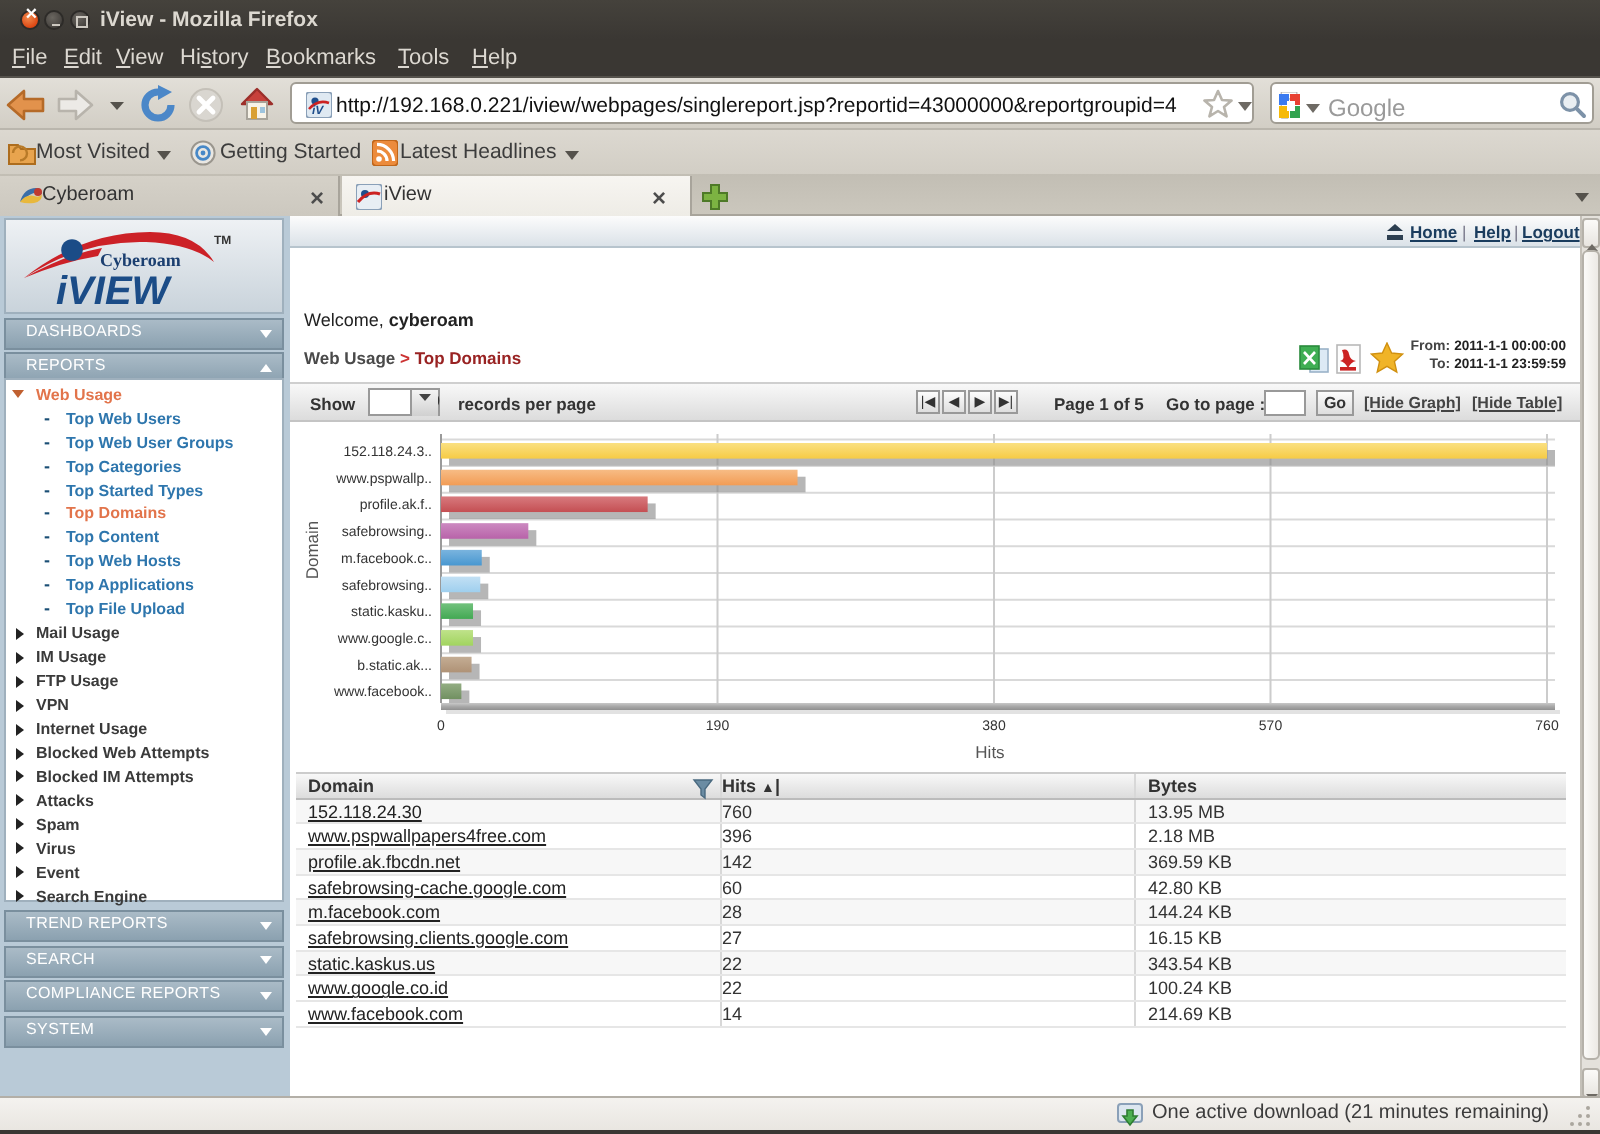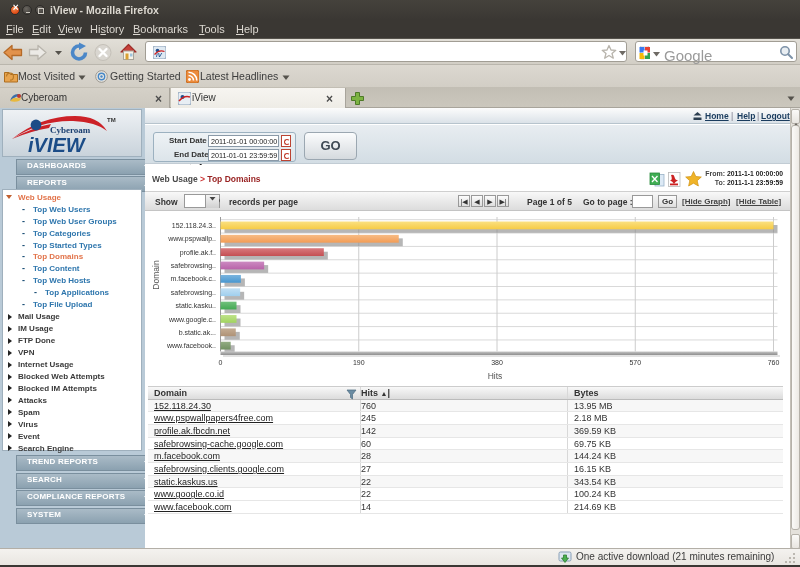--- a/index.html
+++ b/index.html
@@ -23,30 +23,30 @@
 #navbar { left:0; top:38px; width:800px; height:27px; background:linear-gradient(#e2dfd8,#d2cec5); border-top:1px solid #55524c; border-bottom:1px solid #bab6ad; }
 #bookmarksbar { left:0; top:65px; width:800px; height:22px; background:linear-gradient(#dcd8d0,#d2cec5); font-size:10.5px; color:#3c3c3c; }
 #tabbar { left:0; top:87px; width:800px; height:21px; background:linear-gradient(#c2beb4,#cbc7bd); border-bottom:1px solid #a8a49b; }
 .tab { position:absolute; top:1px; height:20px; font-size:10px; color:#333; }
 #tab1 { left:0px; width:170px; background:linear-gradient(#d5d1c8,#ccc8bf); border-right:1px solid #a8a49b; }
 #tab2 { left:171px; width:175px; background:linear-gradient(#f7f5f1,#eeece6); border-right:1px solid #a8a49b; }
 .tabx { position:absolute; top:4px; font-size:12px; font-weight:bold; color:#4c4c4c; }
 
 
 #urlbar { left:145px; top:41px; width:482px; height:21px; background:#fff; border:1px solid #a19d94; border-radius:3px; font-size:10.5px; color:#111; }
-#searchbox { left:635px; top:41px; width:162px; height:21px; background:#fff; border:1px solid #a19d94; border-radius:3px; font-size:15px; color:#9a9a9a; }
+#searchbox { left:635px; top:41px; width:162px; height:21px; background:#fff; border:1px solid #a19d94; border-radius:3px; font-size:12px; color:#9a9a9a; }
 
 
 #statusbar { left:0; top:548px; width:800px; height:17px; background:linear-gradient(#f4f2ef,#e9e6e1); border-top:1px solid #b3afa7; color:#3c3c3c; font-size:10px; }
 #bottomedge { left:0; top:565px; width:800px; height:2px; background:#3a3733; }
 
 
 #app { left:0; top:108px; width:792px; height:440px; background:#b9cad7; overflow:hidden; }
 #logo { position:absolute; left:2px; top:1px; width:140px; height:48px; background:linear-gradient(#eef1f4,#c9d3db); border:1px solid #9fb0bd; }
-.navhead { position:absolute; left:16px; width:140px; height:16px; background:linear-gradient(#aabbc7,#8ba1b0); border:1px solid #7a8f9e; color:#fff; font-weight:bold; font-size:8px; line-height:12px; padding-left:10px; letter-spacing:0.2px; }
+.navhead { position:absolute; left:2px; width:140px; height:16px; background:linear-gradient(#aabbc7,#8ba1b0); border:1px solid #7a8f9e; color:#fff; font-weight:normal; font-size:8px; line-height:12px; padding-left:10px; letter-spacing:0.2px; }
 .navhead .arr { position:absolute; right:5px; top:4.5px; width:0; height:0; border-left:3.5px solid transparent; border-right:3.5px solid transparent; border-top:4.5px solid #fff; }
 #menu-white { position:absolute; left:2px; top:81px; width:140px; height:262px; background:#fff; border:1px solid #9fb0bd; }
 .mi { position:absolute; left:0; width:140px; font-size:8px; font-weight:bold; white-space:nowrap; }
 .mi.sub { color:#2e76ad; padding-left:30px; }
 .mi.sub:before { content:"-"; position:absolute; left:19px; color:#1a4e75; font-weight:bold; font-size:9px; top:-1px; }
 .mi.sec { color:#3a3a3a; padding-left:15px; }
 .mi.sec:before { content:""; position:absolute; left:5px; top:1.5px; width:0; height:0; border-top:3px solid transparent; border-bottom:3px solid transparent; border-left:4.5px solid #222; }
 .mi.open { color:#e2744b; padding-left:15px; }
 .mi.open:before { content:""; position:absolute; left:3px; top:2px; width:0; height:0; border-left:3.5px solid transparent; border-right:3.5px solid transparent; border-top:4.5px solid #c06030; }
 .mi.hl { color:#e2744b; }
@@ -125,20 +125,21 @@
       <rect x="130" y="14.5" width="2.5" height="3" fill="#9ec4dd"></rect>
     </svg>
   </div>
   <div class="abs" id="urlbar">
     <svg width="13" height="13" style="position:absolute;left:7px;top:3.5px;">
       <rect x="0" y="0" width="13" height="13" rx="2" fill="#dfe9f2" stroke="#8aa0b8" stroke-width="1"></rect>
       <circle cx="4.5" cy="4.5" r="1.8" fill="#1f4e8c"></circle>
       <path d="M 1.5 8.5 Q 6 3.5 11.5 5.5" fill="none" stroke="#cc2222" stroke-width="1.3"></path>
       <text x="3" y="11" font-size="6" font-weight="bold" font-style="italic" fill="#1f4e8c">iV</text>
     </svg>
+    <span style="position:absolute;left:22px;top:4.5px;white-space:nowrap;overflow:hidden;width:430px;display:inline-block;">http://192.168.0.221/iview/webpages/singlereport.jsp?reportid=43000000&amp;reportgroupid=4</span>
     <svg width="16" height="16" style="position:absolute;left:455px;top:2px;">
       <path d="M 8 1.5 L 10 6 L 14.8 6.3 L 11 9.5 L 12.3 14.2 L 8 11.5 L 3.7 14.2 L 5 9.5 L 1.2 6.3 L 6 6 Z" fill="none" stroke="#b8b4ac" stroke-width="1.3" stroke-linejoin="round"></path>
     </svg>
     <svg width="10" height="8" style="position:absolute;left:472px;top:7px;">
         <path d="M 1 2 L 8 2 L 4.5 6.5 Z" fill="#6e6a64"></path>
       </svg>
   </div>
   <div class="abs" id="searchbox">
     <svg width="14" height="14" style="position:absolute;left:2px;top:3.5px;">
       <path d="M 3 0 L 12 0 L 12 4 L 7 4 L 7 15 L 3 15 Z" fill="#fff" stroke="#999" stroke-width="0.5" transform="scale(0.87)"></path>
@@ -224,25 +225,25 @@
     <div class="navhead" style="top:68px;">REPORTS<span class="arr" style="border-top:none;border-bottom:4.5px solid #fff;"></span></div>
     <div id="menu-white">
       <div class="mi open" style="top:2.5px;">Web Usage</div>
       <div class="mi sub" style="top:14.5px;">Top Web Users</div>
       <div class="mi sub" style="top:26.5px;">Top Web User Groups</div>
       <div class="mi sub" style="top:38.5px;">Top Categories</div>
       <div class="mi sub" style="top:50.5px;">Top Started Types</div>
       <div class="mi sub hl" style="top:62px;">Top Domains</div>
       <div class="mi sub" style="top:74px;">Top Content</div>
       <div class="mi sub" style="top:86px;">Top Web Hosts</div>
-      <div class="mi sub" style="top:98px;margin-left:12px;">Top Applications</div>
+      <div class="mi sub" style="top:98px;">Top Applications</div>
       <div class="mi sub" style="top:110px;">Top File Upload</div>
       <div class="mi sec" style="top:122px;">Mail Usage</div>
       <div class="mi sec" style="top:134px;">IM Usage</div>
-      <div class="mi sec" style="top:146px;">FTP Done</div>
+      <div class="mi sec" style="top:146px;">FTP Usage</div>
       <div class="mi sec" style="top:158px;">VPN</div>
       <div class="mi sec" style="top:170px;">Internet Usage</div>
       <div class="mi sec" style="top:182px;">Blocked Web Attempts</div>
       <div class="mi sec" style="top:193.5px;">Blocked IM Attempts</div>
       <div class="mi sec" style="top:205.5px;">Attacks</div>
       <div class="mi sec" style="top:217.5px;">Spam</div>
       <div class="mi sec" style="top:229.5px;">Virus</div>
       <div class="mi sec" style="top:241.5px;">Event</div>
       <div class="mi sec" style="top:253.5px;">Search Engine</div>
     </div>
@@ -428,36 +429,36 @@
           </div>
           <div class="row odd">
             <span class="c1">152.118.24.30</span>
             <span class="c2">760</span>
             <span class="c3">13.95 MB</span>
             <span class="vsep" style="left:212px;"></span>
             <span class="vsep" style="left:419px;"></span>
           </div>
           <div class="row">
             <span class="c1">www.pspwallpapers4free.com</span>
-            <span class="c2">245</span>
+            <span class="c2">396</span>
             <span class="c3">2.18 MB</span>
             <span class="vsep" style="left:212px;"></span>
             <span class="vsep" style="left:419px;"></span>
           </div>
           <div class="row odd">
             <span class="c1">profile.ak.fbcdn.net</span>
             <span class="c2">142</span>
             <span class="c3">369.59 KB</span>
             <span class="vsep" style="left:212px;"></span>
             <span class="vsep" style="left:419px;"></span>
           </div>
           <div class="row">
             <span class="c1">safebrowsing-cache.google.com</span>
             <span class="c2">60</span>
-            <span class="c3">69.75 KB</span>
+            <span class="c3">42.80 KB</span>
             <span class="vsep" style="left:212px;"></span>
             <span class="vsep" style="left:419px;"></span>
           </div>
           <div class="row odd">
             <span class="c1">m.facebook.com</span>
             <span class="c2">28</span>
             <span class="c3">144.24 KB</span>
             <span class="vsep" style="left:212px;"></span>
             <span class="vsep" style="left:419px;"></span>
           </div>
@@ -483,31 +484,20 @@
             <span class="vsep" style="left:419px;"></span>
           </div>
           <div class="row">
             <span class="c1">www.facebook.com</span>
             <span class="c2">14</span>
             <span class="c3">214.69 KB</span>
             <span class="vsep" style="left:212px;"></span>
             <span class="vsep" style="left:419px;"></span>
           </div>
         </div>
-      <div id="datepanel">
-        <div id="datebox">
-          <div class="dlabel" style="left:15px;top:3px;">Start Date</div>
-          <div class="dinput" style="left:54px;top:2px;">2011-01-01 00:00:00</div>
-          <div class="calico" style="left:127px;top:2px;"></div>
-          <div class="dlabel" style="left:20px;top:17px;">End Date</div>
-          <div class="dinput" style="left:54px;top:16px;">2011-01-01 23:59:59</div>
-          <div class="calico" style="left:127px;top:16px;"></div>
-        </div>
-        <div id="gobtn">GO</div>
-      </div>
     </div>
   </div>
 
   <div class="abs" id="scrollbar">
     <div id="sb-up"><svg width="8" height="6">
           <path d="M 1 4.5 L 4 1 L 7 4.5 Z" fill="#6e6a64"></path>
         </svg></div>
     <div id="sb-thumb"></div>
     <div id="sb-down"><svg width="8" height="6">
           <path d="M 1 1 L 7 1 L 4 4.5 Z" fill="#6e6a64"></path>

